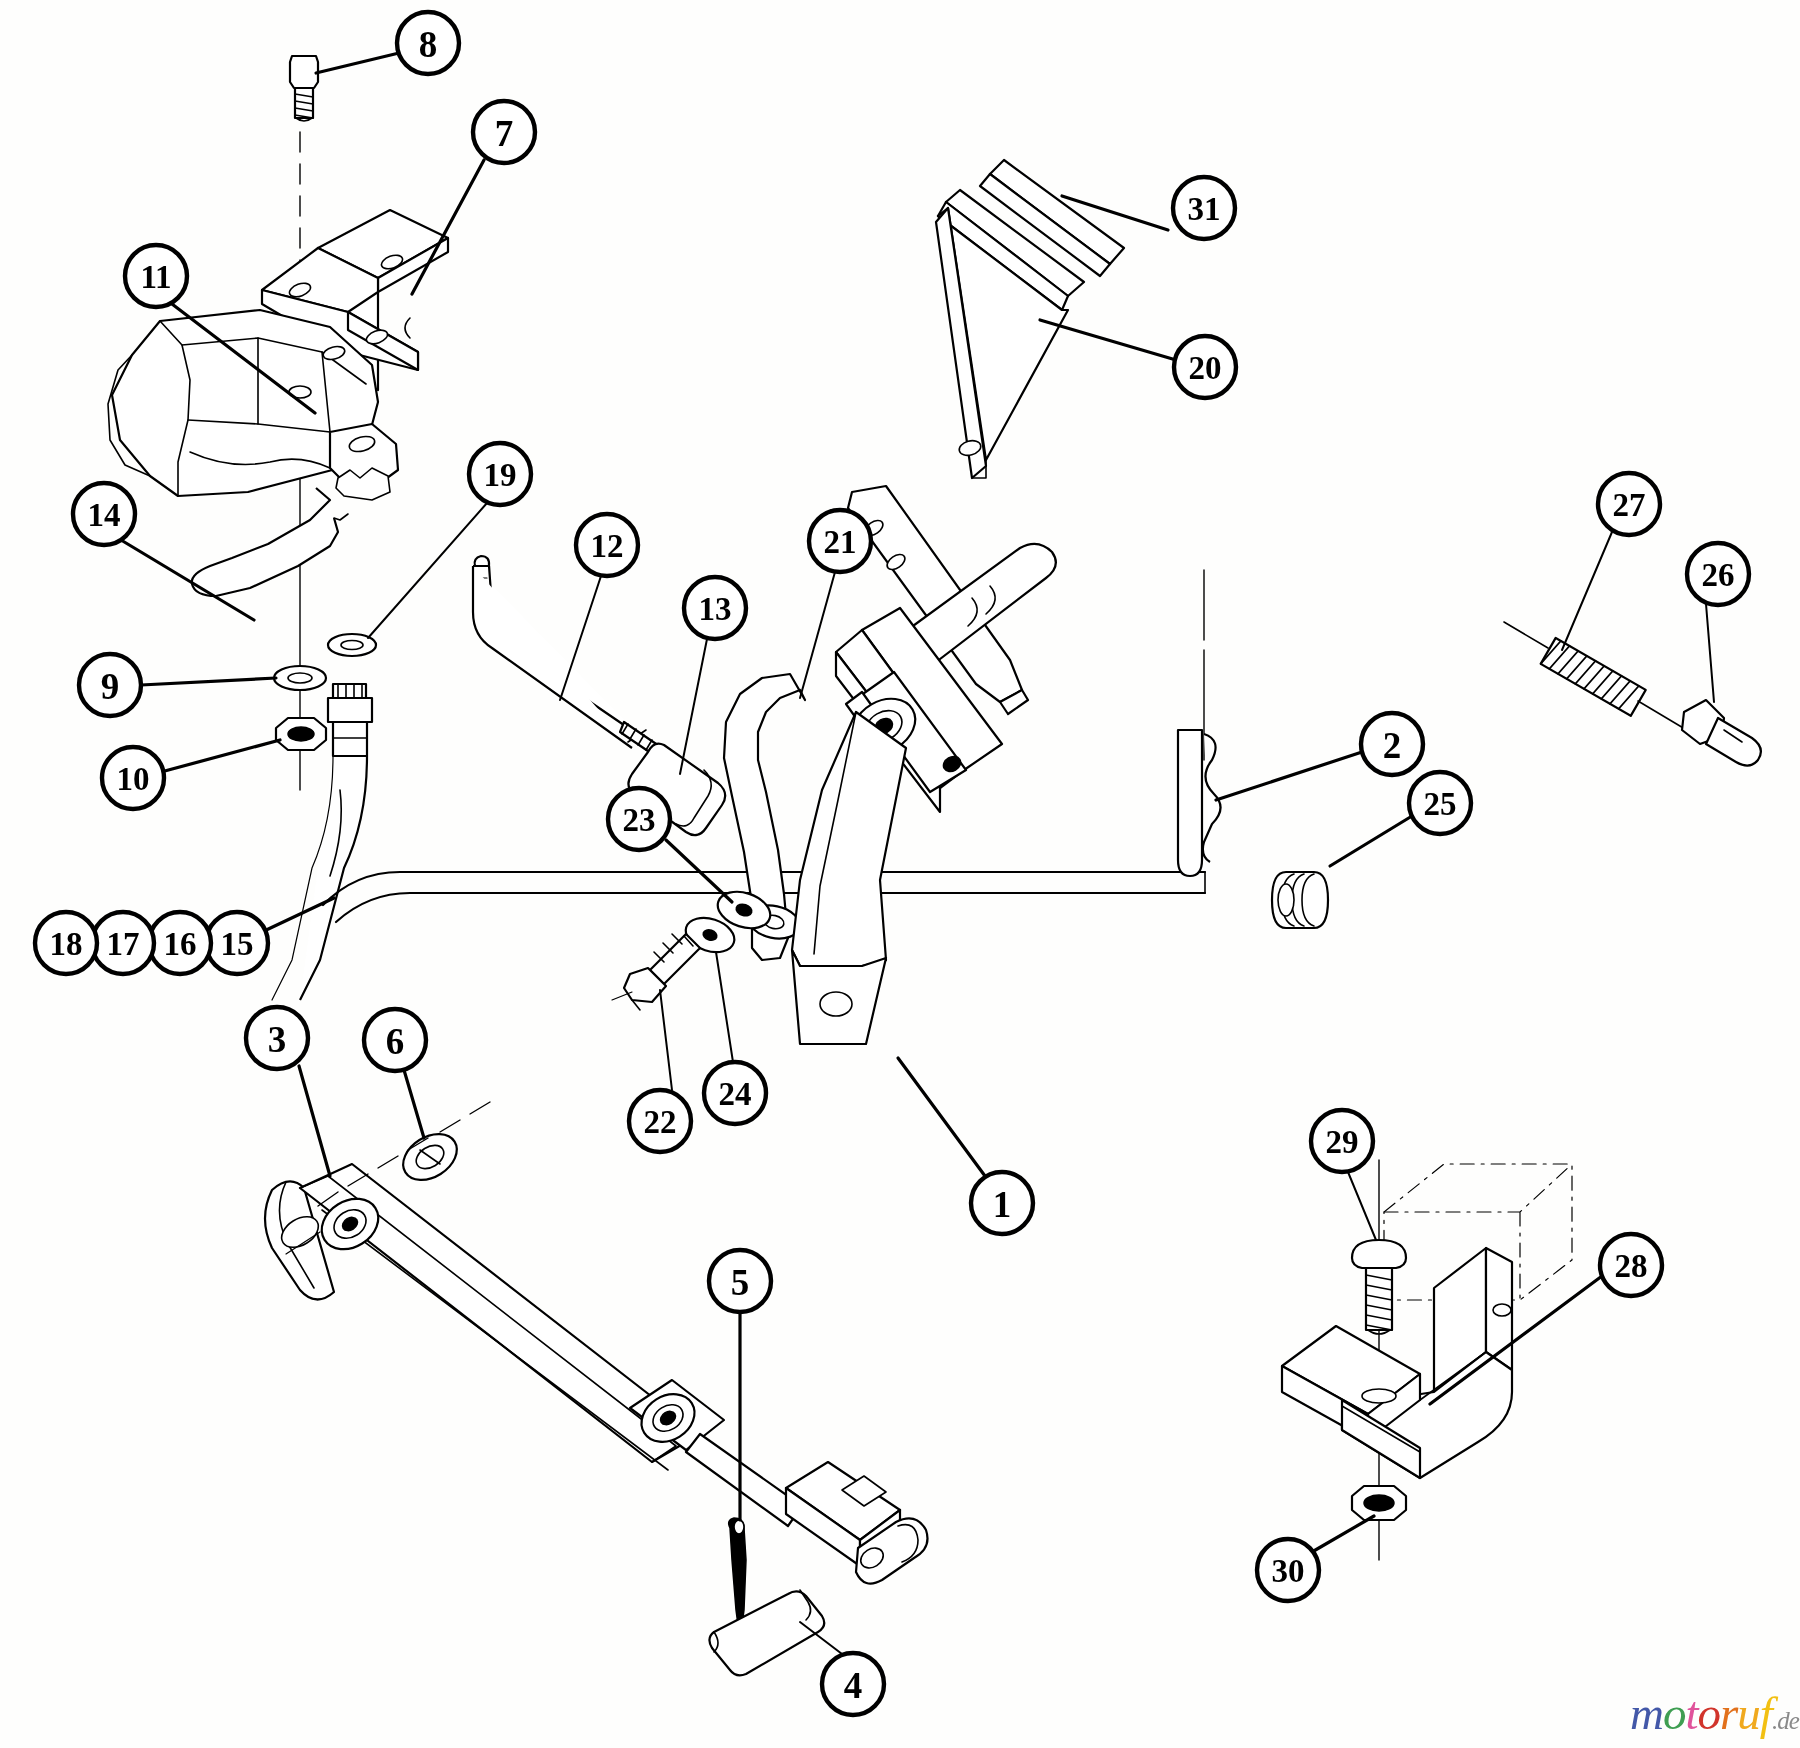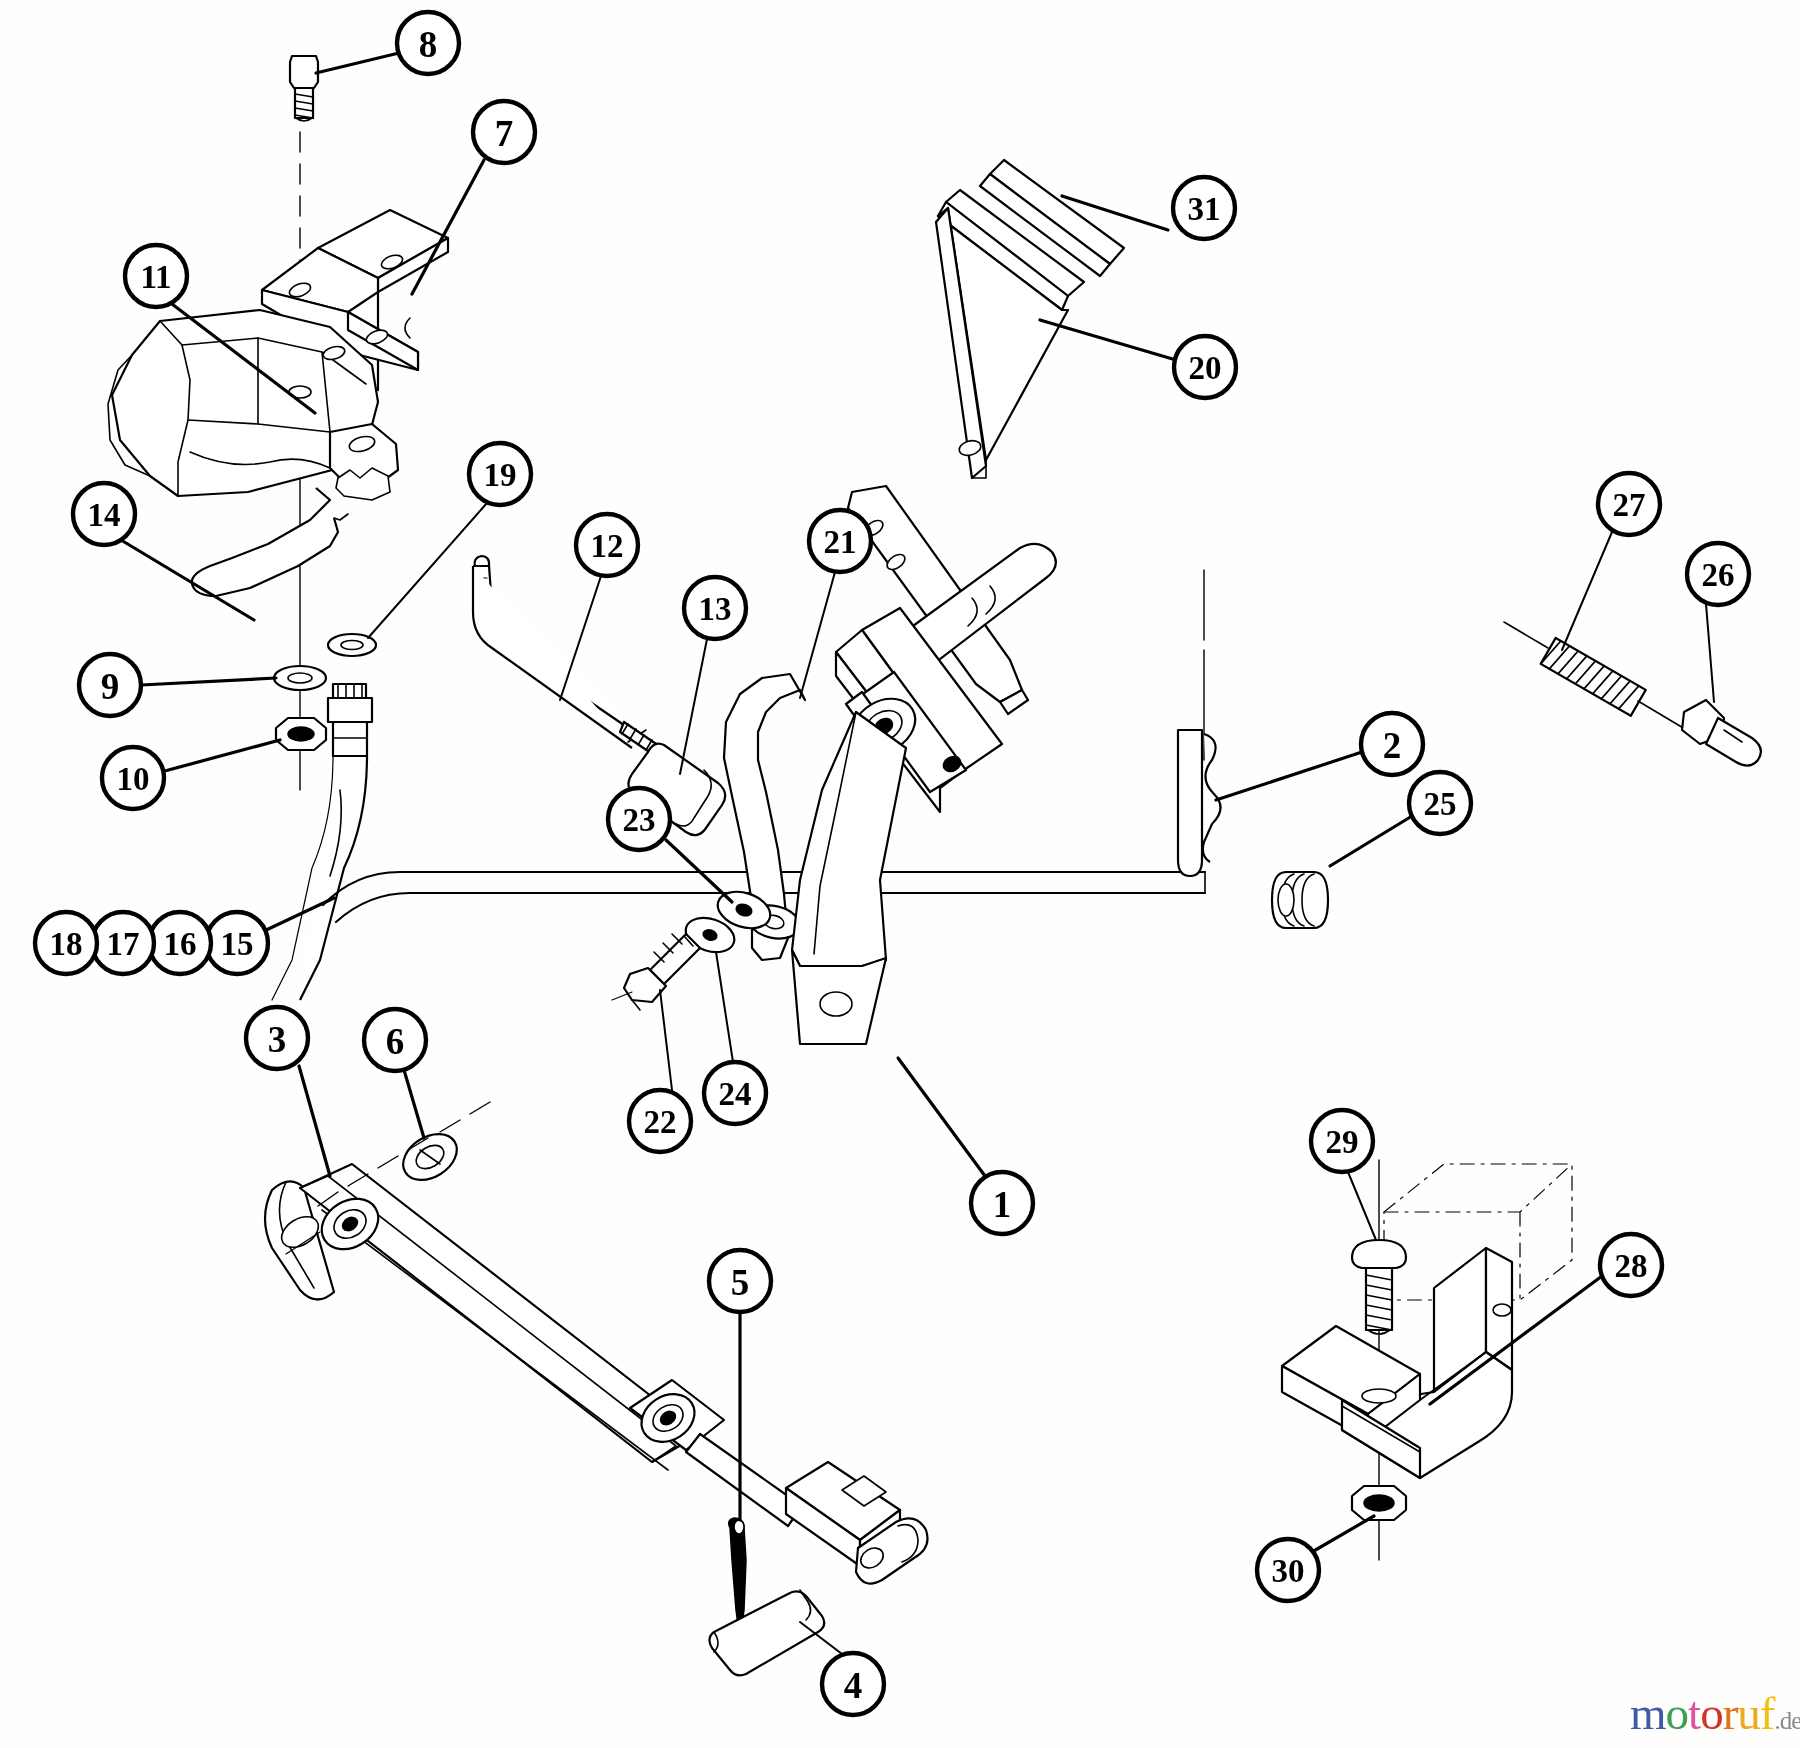--- a/index.html
+++ b/index.html
@@ -29,20 +29,21 @@
     text-anchor:middle;dominant-baseline:central;
     fill:#000;
   }
   .bub-sm text{font-size:33px;}
   .wm{
     position:absolute;
     font-family:"Liberation Serif", serif;
     font-size:47px;
     letter-spacing:-1px;
     white-space:nowrap;
+    font-style:italic;
   }
   .wm .de{font-size:25px;fill:#8a8a8a;color:#8a8a8a;}
 </style>
 </head>
 <body>
 
 <div id="stage">
 <svg width="1800" height="1748" viewBox="0 0 1800 1748" xmlns="http://www.w3.org/2000/svg">
 
   <g>

